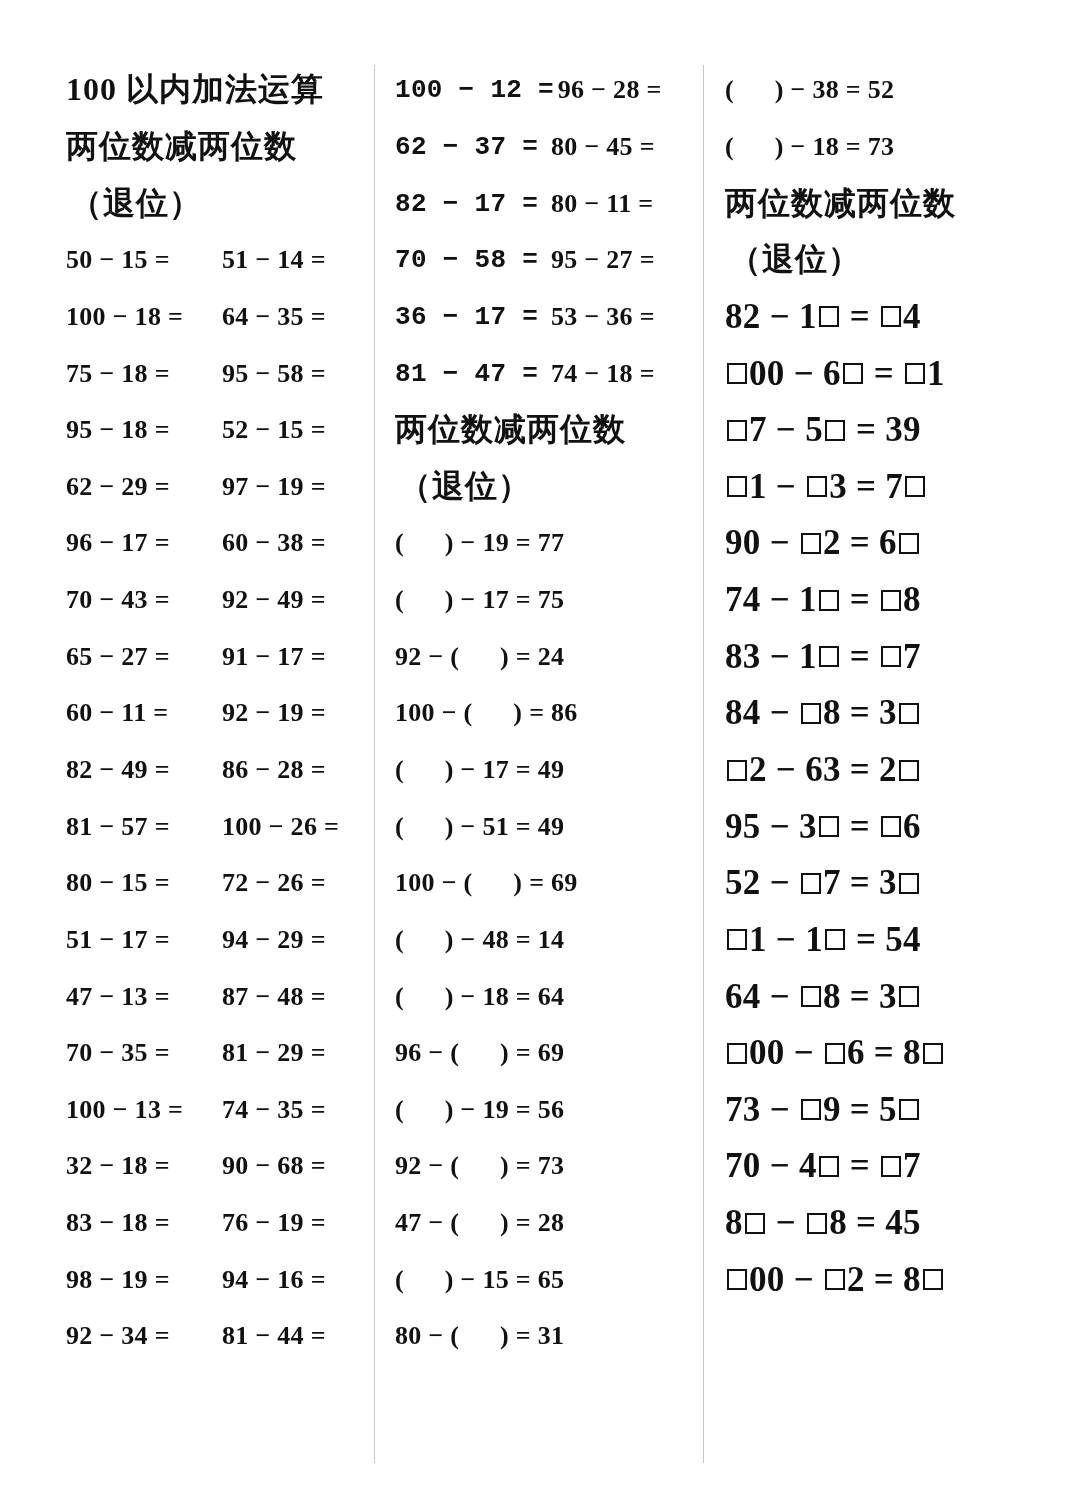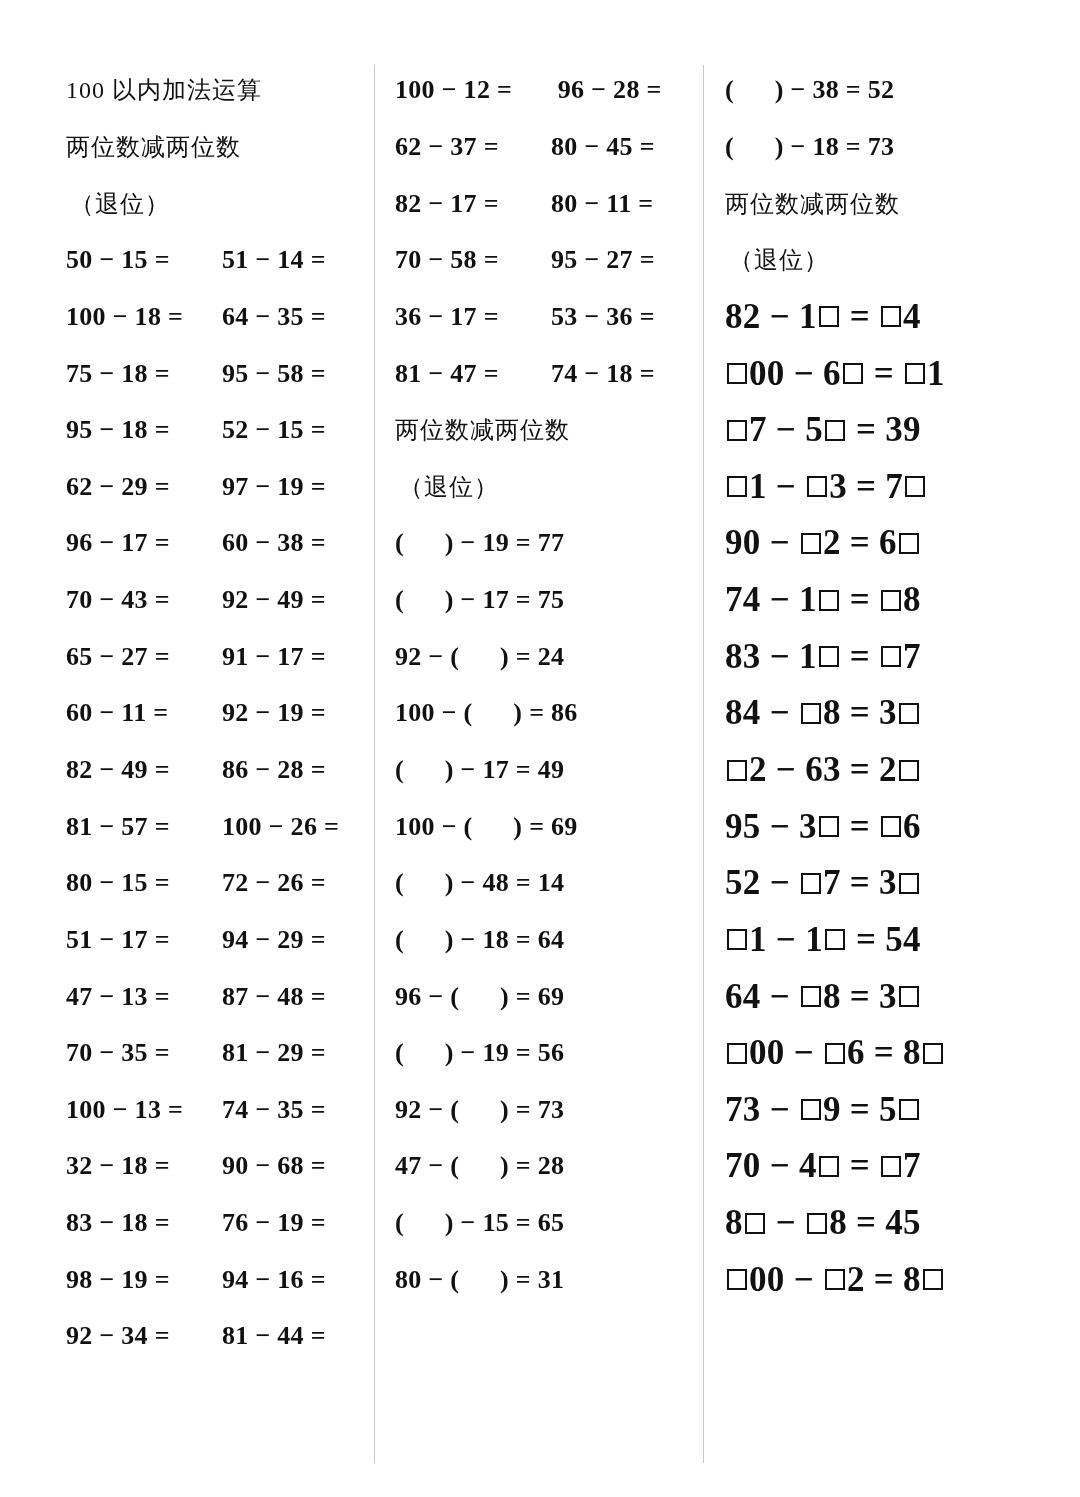--- a/index.html
+++ b/index.html
@@ -16,25 +16,25 @@
   #col3 { left: 725px; width: 300px; text-align: right; }
   .divider {
     position: absolute; top: 65px; height: 1398px; width: 1px; background: #c8c8c8;
   }
   #div1 { left: 374px; }
   #div2 { left: 703px; }
   .row {
     height: 56.65px; display: flex; align-items: center; white-space: pre;
     font-size: 26px; font-weight: bold; letter-spacing: 0.3px;
   }
-  .row.heading { font-size: 24px; font-weight: normal; letter-spacing: 1px; }
+  .row.heading { font-size: 32px; font-weight: bold; letter-spacing: 1px; }
   .row.sub { padding-left: 4px; }
   .cell-a { display: inline-block; width: 156px; }
   .cell-b { display: inline-block; }
-  .col2 .cell-a { width: 156px; }
+  .col2 .cell-a { width: 156px; font-family: Liberation Mono, monospace; }
   .eq3 { font-size: 35px; }
   .box {
     display: inline-block; width: 16px; height: 17px; border: 2px solid #111;
     vertical-align: -1px; margin: 0 2px;
   }
 </style>
 </head>
 <body>
 
 <div class="divider" id="div1"></div>
@@ -78,20 +78,21 @@
       <div class="row"><span class="cell-a">81 − 47 =</span><span class="cell-b">74 − 18 =</span></div>
     </div>
   <div class="row heading">两位数减两位数</div>
   <div class="row heading sub">（退位）</div>
   <div id="col2-fill">
       <div class="row">(      ) − 19 = 77</div>
       <div class="row">(      ) − 17 = 75</div>
       <div class="row">92 − (      ) = 24</div>
       <div class="row">100 − (      ) = 86</div>
       <div class="row">(      ) − 17 = 49</div>
+      <div class="row">(      ) − 51 = 49</div>
       <div class="row">100 − (      ) = 69</div>
       <div class="row">(      ) − 48 = 14</div>
       <div class="row">(      ) − 18 = 64</div>
       <div class="row">96 − (      ) = 69</div>
       <div class="row">(      ) − 19 = 56</div>
       <div class="row">92 − (      ) = 73</div>
       <div class="row">47 − (      ) = 28</div>
       <div class="row">(      ) − 15 = 65</div>
       <div class="row">80 − (      ) = 31</div>
     </div>

